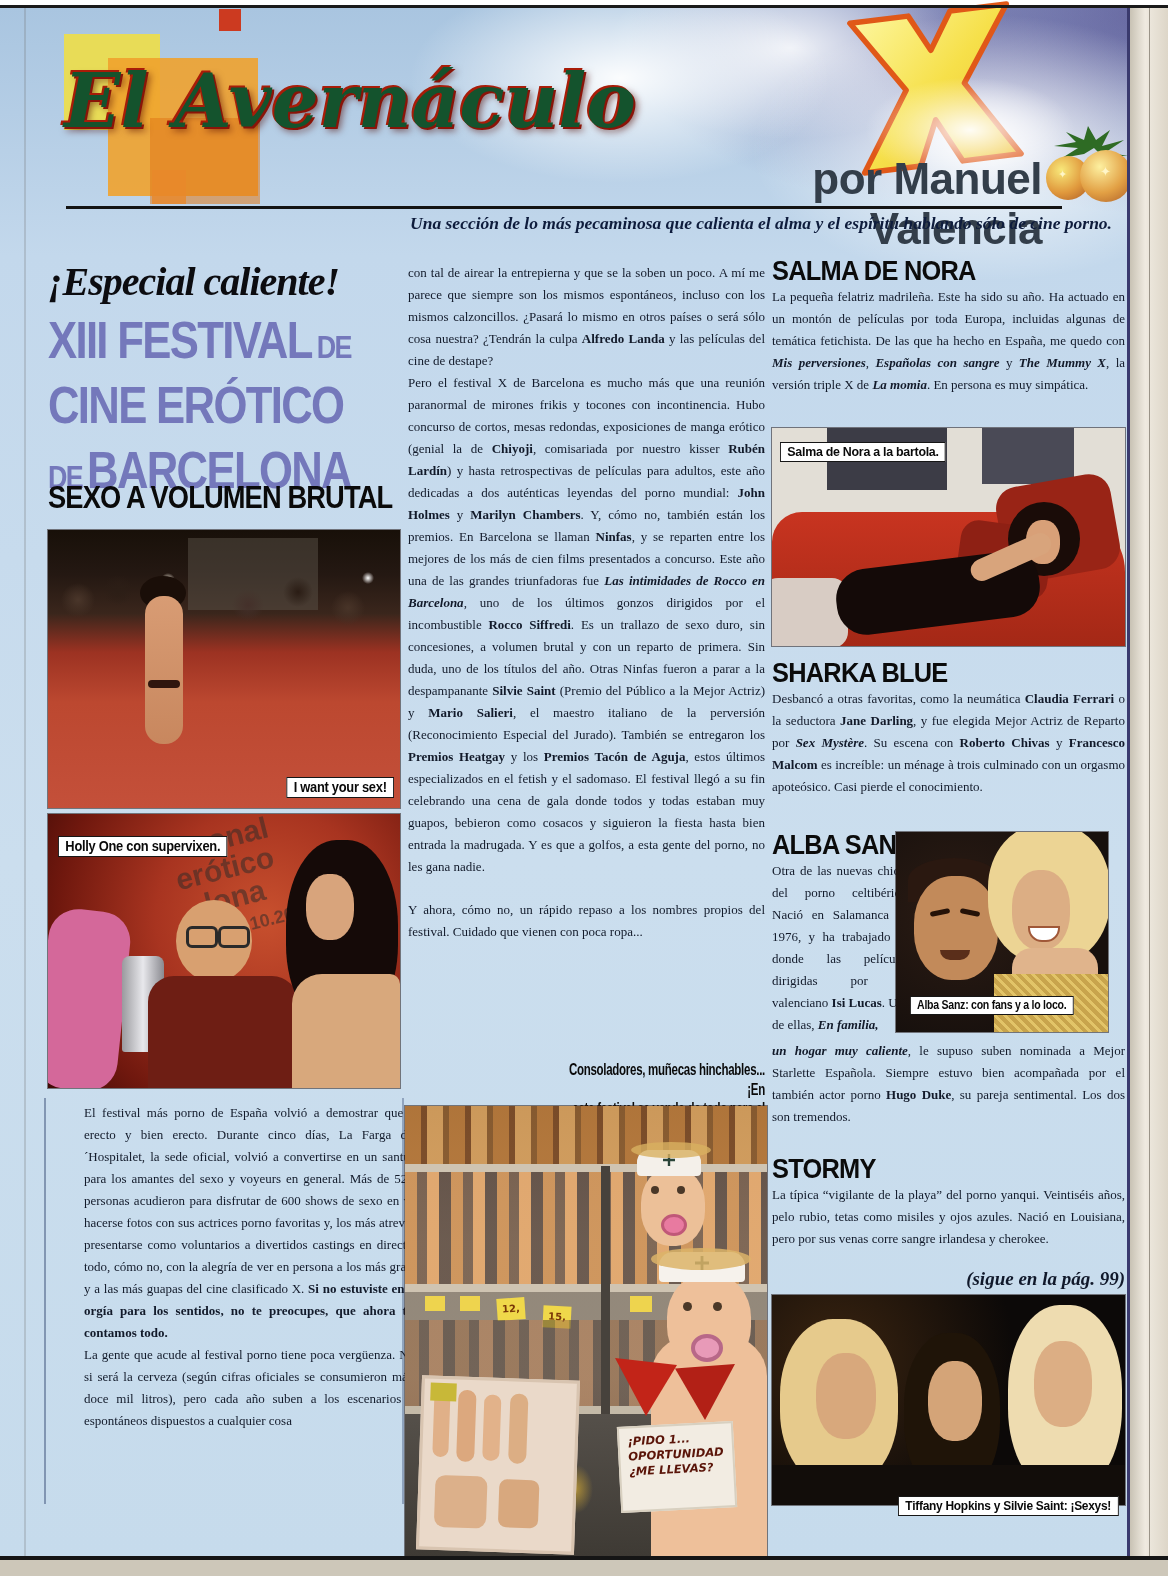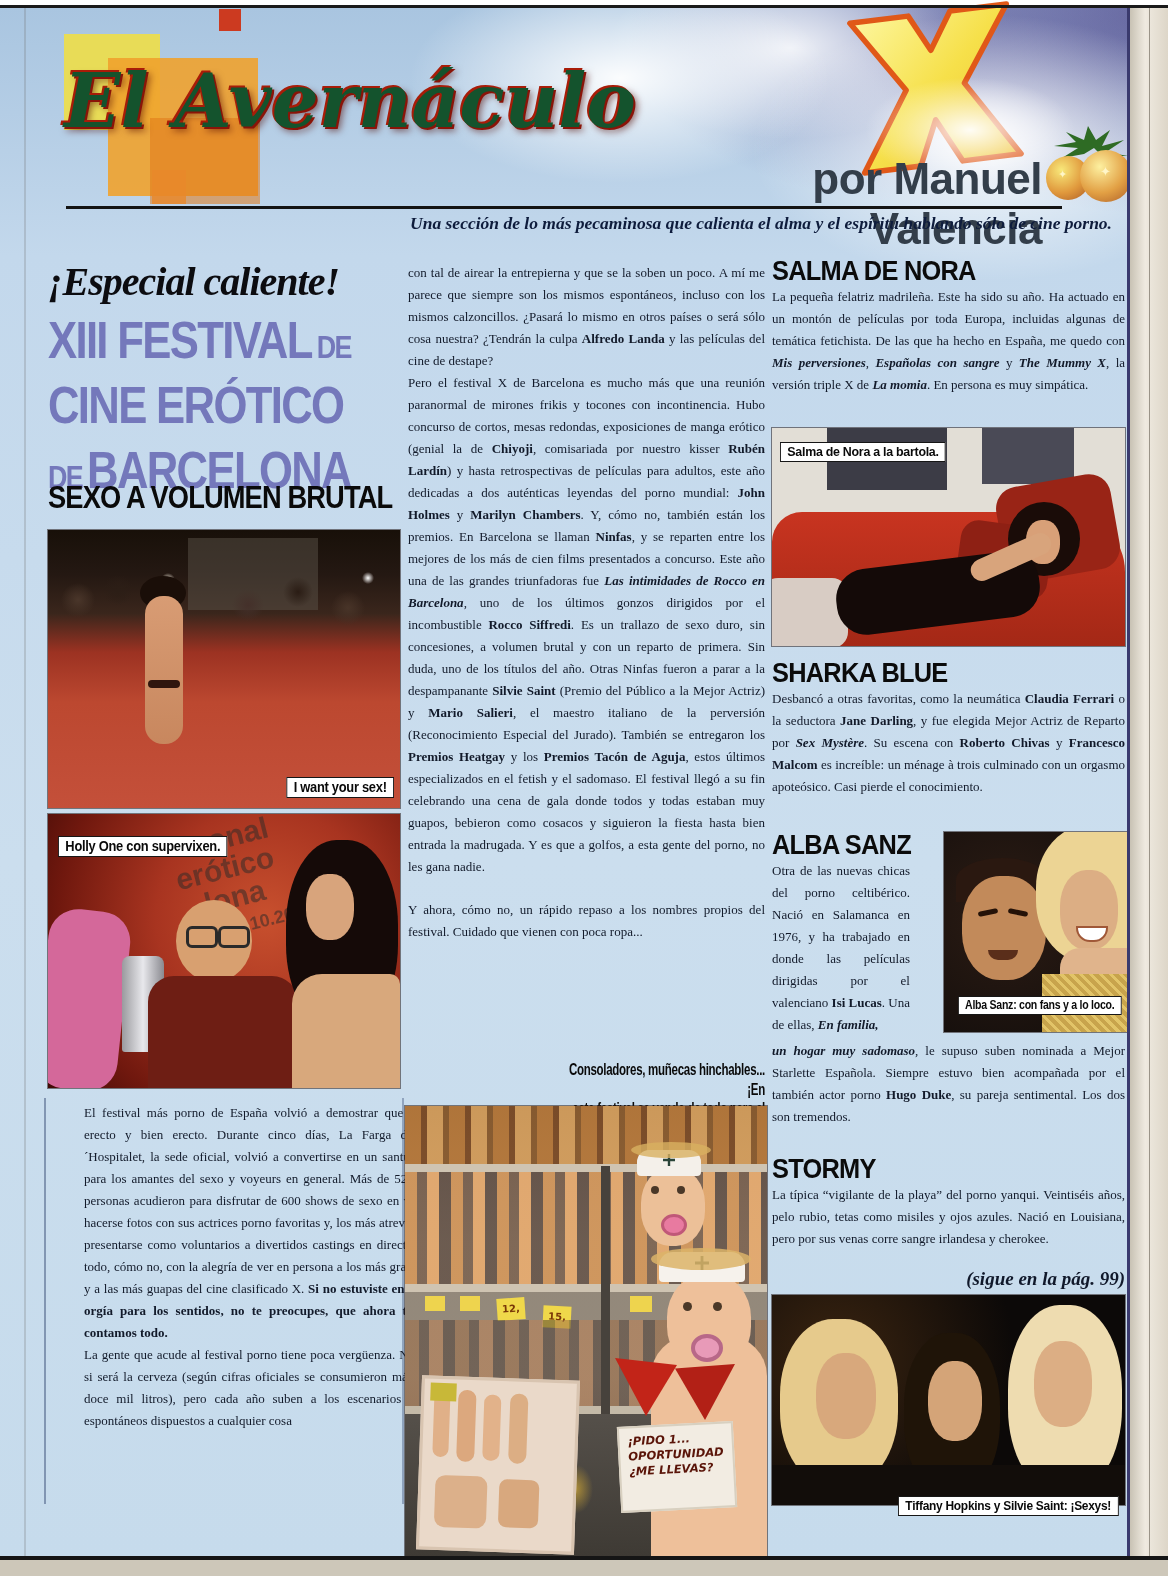--- a/index.html
+++ b/index.html
@@ -213,35 +213,35 @@
     <div class="abs" style="left:196px;top:118px;width:86px;height:22px;border-radius:12px;background:#d8a47c;transform:rotate(-24deg);"></div>
     <div class="capbox" style="left:8px;top:14px;font-size:13.5px;"><span class="seg-b">Salma de Nora</span><span> a la bartola.</span></div>
   </div>
 
   <div class="abs hd" style="left:772px;top:658px;">SHARKA BLUE</div>
   <div class="abs bodytext" style="left:772px;top:688px;width:353px;"><span>Desbancó a otras favoritas, como la neumática </span><span class="seg-b">Claudia Ferrari</span><span> o la seductora </span><span class="seg-b">Jane Darling</span><span>, y fue elegida Mejor Actriz de Reparto por </span><span class="seg-b seg-i">Sex Mystère</span><span>. Su escena con </span><span class="seg-b">Roberto Chivas</span><span> y </span><span class="seg-b">Francesco Malcom</span><span> es increíble: un ménage à trois culminado con un orgasmo apoteósico. Casi pierde el conocimiento.</span></div>
 
   <div class="abs hd" style="left:772px;top:830px;">ALBA SANZ</div>
   <div class="abs bodytext" style="left:772px;top:860px;width:138px;"><span>Otra de las nuevas chicas del porno celtibérico. Nació en Salamanca en 1976, y ha trabajado en donde las películas dirigidas por el valenciano </span><span class="seg-b">Isi Lucas</span><span>. Una de ellas, </span><span class="seg-b seg-i">En familia,</span></div>
 
-  <div class="photo" style="left:944px;top:832px;width:212px;height:200px;background:radial-gradient(circle at 30% 40%, #2c1c14, #17100d 70%);">
+  <div class="photo" style="left:896px;top:832px;width:212px;height:200px;background:radial-gradient(circle at 30% 40%, #2c1c14, #17100d 70%);">
     <div class="abs" style="left:12px;top:26px;width:92px;height:44px;border-radius:50% 50% 0 0;background:#2a1810;"></div>
     <div class="abs" style="left:18px;top:44px;width:84px;height:104px;border-radius:45%;background:#c28a5a;"></div>
     <div class="abs" style="left:34px;top:78px;width:20px;height:5px;border-radius:3px;background:#241208;transform:rotate(-12deg);"></div>
     <div class="abs" style="left:64px;top:78px;width:20px;height:5px;border-radius:3px;background:#241208;transform:rotate(12deg);"></div>
     <div class="abs" style="left:44px;top:118px;width:30px;height:10px;border-radius:0 0 14px 14px;background:#5a2e1a;"></div>
     <div class="abs" style="left:92px;top:-8px;width:122px;height:140px;border-radius:45%;background:#ecd494;"></div>
     <div class="abs" style="left:116px;top:38px;width:58px;height:80px;border-radius:45%;background:#dcae84;"></div>
     <div class="abs" style="left:132px;top:94px;width:28px;height:12px;border-radius:0 0 14px 14px;background:#fff;border:2px solid #a05838;"></div>
     <div class="abs" style="left:116px;top:116px;width:86px;height:42px;border-radius:20px 20px 0 0;background:#e0b48c;"></div>
     <div class="abs" style="left:98px;top:142px;width:114px;height:58px;background:repeating-linear-gradient(45deg,#c8a44c 0 4px,#e2c468 4px 7px);"></div>
     <div class="capbox" style="left:14px;top:164px;font-size:12px;transform:scaleX(.88);"><span class="seg-b">Alba Sanz</span><span>: con fans y a lo loco.</span></div>
   </div>
 
-  <div class="abs bodytext" style="left:772px;top:1040px;width:353px;"><span class="seg-b seg-i">un hogar muy sadomaso</span><span>, le supuso suben nominada a Mejor Starlette Española. Siempre estuvo bien acompañada por el también actor porno </span><span class="seg-b">Hugo Duke</span><span>, su pareja sentimental. Los dos son tremendos.</span></div>
+  <div class="abs bodytext" style="left:772px;top:1040px;width:353px;"><span class="seg-b seg-i">un hogar muy caliente</span><span>, le supuso suben nominada a Mejor Starlette Española. Siempre estuvo bien acompañada por el también actor porno </span><span class="seg-b">Hugo Duke</span><span>, su pareja sentimental. Los dos son tremendos.</span></div>
 
   <div class="abs hd" style="left:772px;top:1154px;">STORMY</div>
   <div class="abs bodytext" style="left:772px;top:1184px;width:353px;"><span>La típica “vigilante de la playa” del porno yanqui. Veintiséis años, pelo rubio, tetas como misiles y ojos azules. Nació en Louisiana, pero por sus venas corre sangre irlandesa y cherokee.</span></div>
   <div class="abs" style="left:772px;top:1268px;width:353px;text-align:right;font-family:'Liberation Serif',serif;font-style:italic;font-weight:bold;font-size:19px;color:#10182a;">(sigue en la pág. 99)</div>
 
   <div class="photo" style="left:772px;top:1295px;width:353px;height:210px;background:radial-gradient(circle at 18% 30%, #3a2410, #0c0908 55%);">
     <div class="abs" style="left:8px;top:24px;width:118px;height:168px;border-radius:45%;background:#e6ca8c;"></div>
     <div class="abs" style="left:44px;top:58px;width:60px;height:86px;border-radius:45%;background:#d8a87c;"></div>
     <div class="abs" style="left:132px;top:38px;width:96px;height:162px;border-radius:45%;background:#1f1408;"></div>
     <div class="abs" style="left:156px;top:66px;width:54px;height:80px;border-radius:45%;background:#d4a478;"></div>

